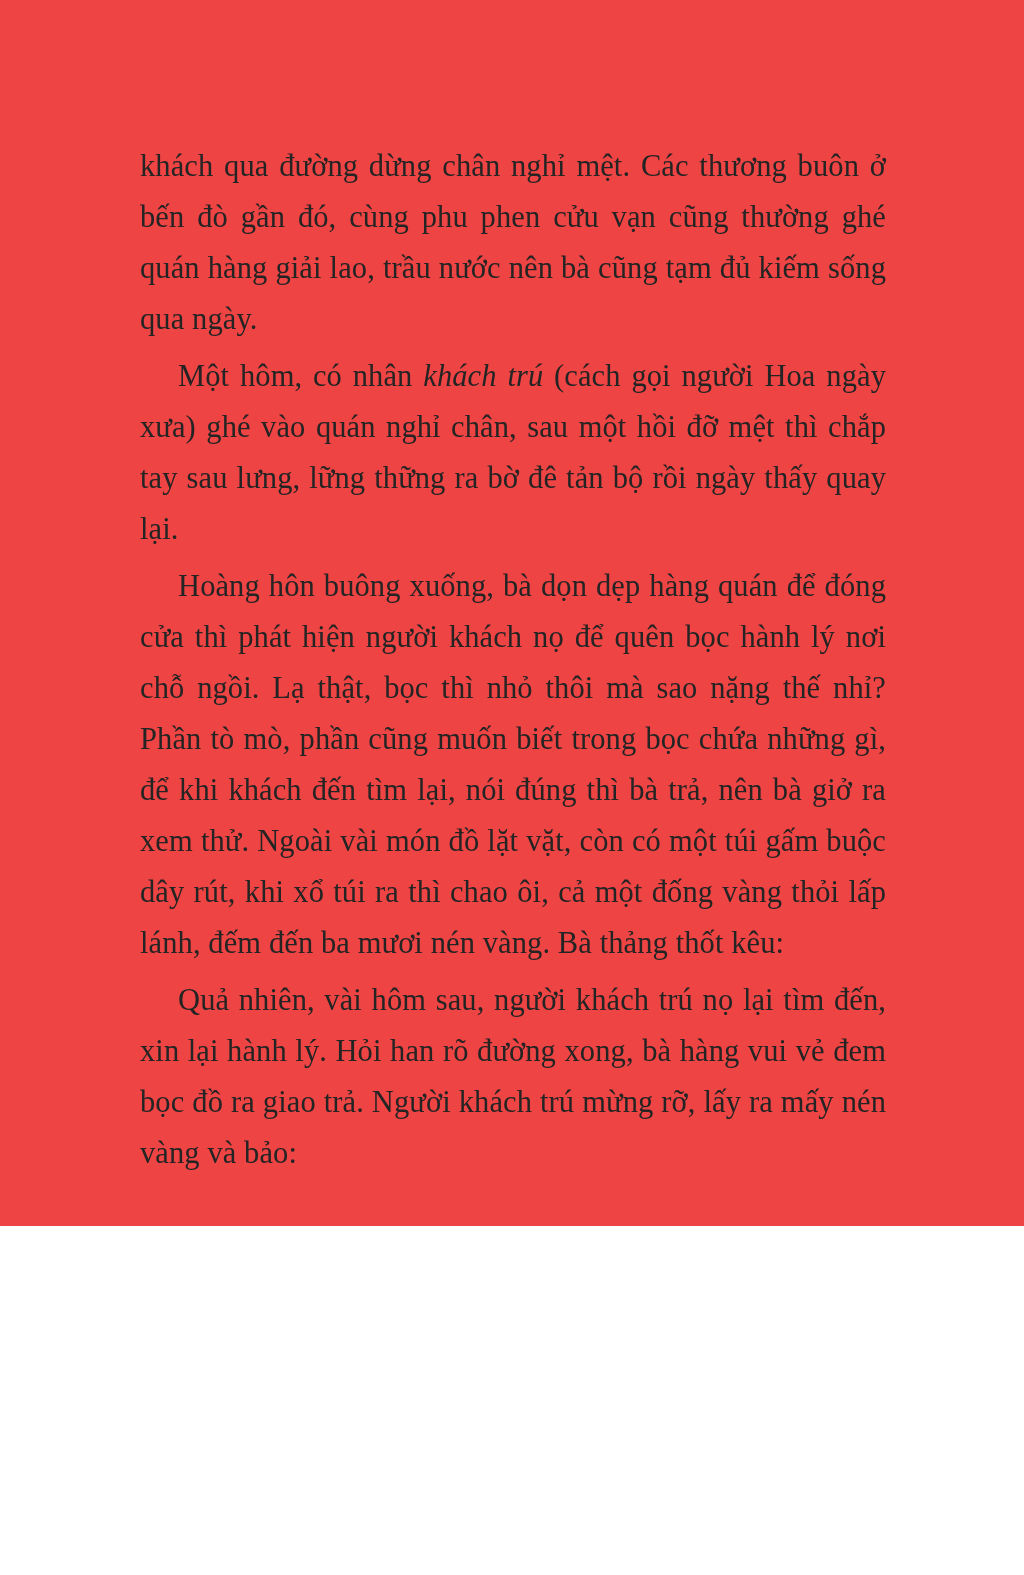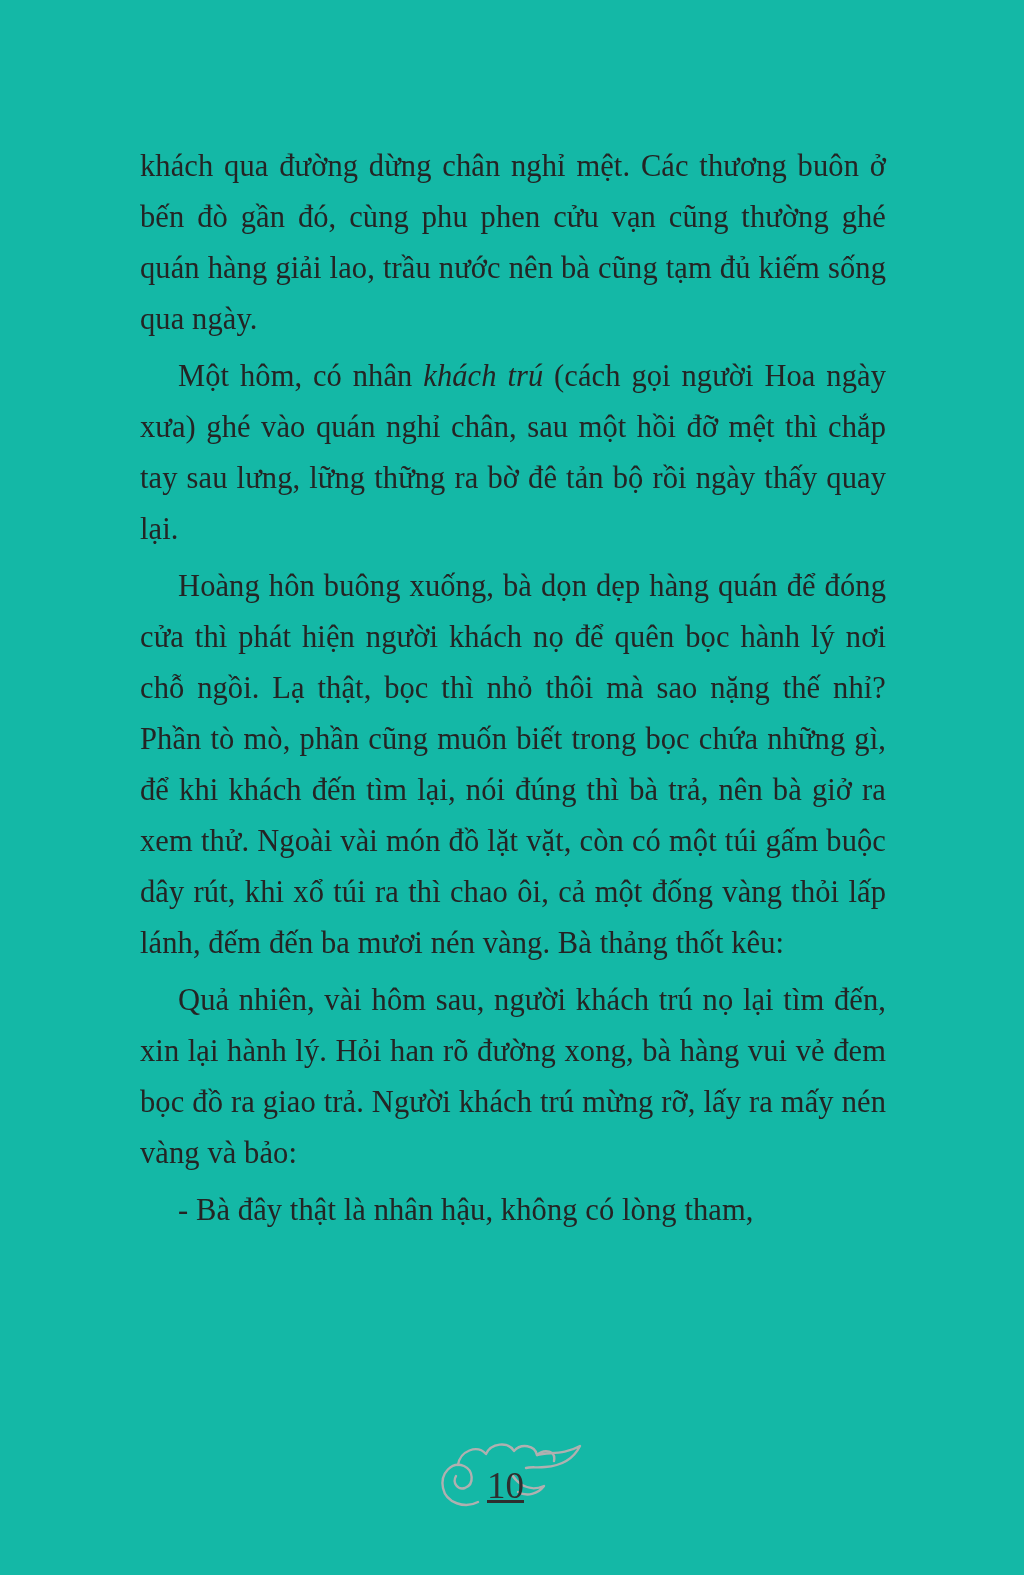--- a/index.html
+++ b/index.html
@@ -3,22 +3,22 @@
 <meta charset="utf-8">
 <style>
   html, body {
     margin: 0;
     padding: 0;
     background: #ffffff;
   }
   .book-page {
     position: relative;
     width: 1024px;
-    height: 1575px;
-    background: #14b8a6;
+    height: 1226px;
+    background: #ef4444;
     overflow: hidden;
     font-family: "Liberation Serif", "DejaVu Serif", serif;
   }
   .text-block {
     position: absolute;
     left: 140px;
     top: 141px;
     width: 746px;
     color: #242424;
     font-size: 30.5px;
@@ -69,21 +69,20 @@
 </head>
 <body>
 
 <div class="book-page">
 
   <div class="text-block">
       <p class=""><span>khách qua đường dừng chân nghỉ mệt. Các thương buôn ở bến đò gần đó, cùng phu phen cửu vạn cũng thường ghé quán hàng giải lao, trầu nước nên bà cũng tạm đủ kiếm sống qua ngày.</span></p>
       <p class="indent"><span>Một hôm, có nhân </span><em>khách trú</em><span> (cách gọi người Hoa ngày xưa) ghé vào quán nghỉ chân, sau một hồi đỡ mệt thì chắp tay sau lưng, lững thững ra bờ đê tản bộ rồi ngày thấy quay lại.</span></p>
       <p class="indent"><span>Hoàng hôn buông xuống, bà dọn dẹp hàng quán để đóng cửa thì phát hiện người khách nọ để quên bọc hành lý nơi chỗ ngồi. Lạ thật, bọc thì nhỏ thôi mà sao nặng thế nhỉ? Phần tò mò, phần cũng muốn biết trong bọc chứa những gì, để khi khách đến tìm lại, nói đúng thì bà trả, nên bà giở ra xem thử. Ngoài vài món đồ lặt vặt, còn có một túi gấm buộc dây rút, khi xổ túi ra thì chao ôi, cả một đống vàng thỏi lấp lánh, đếm đến ba mươi nén vàng. Bà thảng thốt kêu:</span></p>
       <p class="indent"><span>Quả nhiên, vài hôm sau, người khách trú nọ lại tìm đến, xin lại hành lý. Hỏi han rõ đường xong, bà hàng vui vẻ đem bọc đồ ra giao trả. Người khách trú mừng rỡ, lấy ra mấy nén vàng và bảo:</span></p>
-      <p class="indent"><span>- Bà đây thật là nhân hậu, không có lòng tham,</span></p>
     </div>
 
   <div class="page-footer">
     <div class="flourish-wrap">
       <svg class="cloud-svg" width="160" height="72" viewBox="0 0 160 72" fill="none" stroke="#b0b0b0" stroke-width="2.4" stroke-linecap="round" stroke-linejoin="round">
 
         <path d="M46,60 C33,67 14,61 11,46 C8,31 20,19 32,24 C41,28 43,42 33,46 C26,48.5 20,41 24,34"></path>
 
         <path d="M26,23 C28,9 45,2 54,12 C59,1 76,-1 82,9 C89,1 103,3 105,13 C113,6 124,9 122,19"></path>
 

